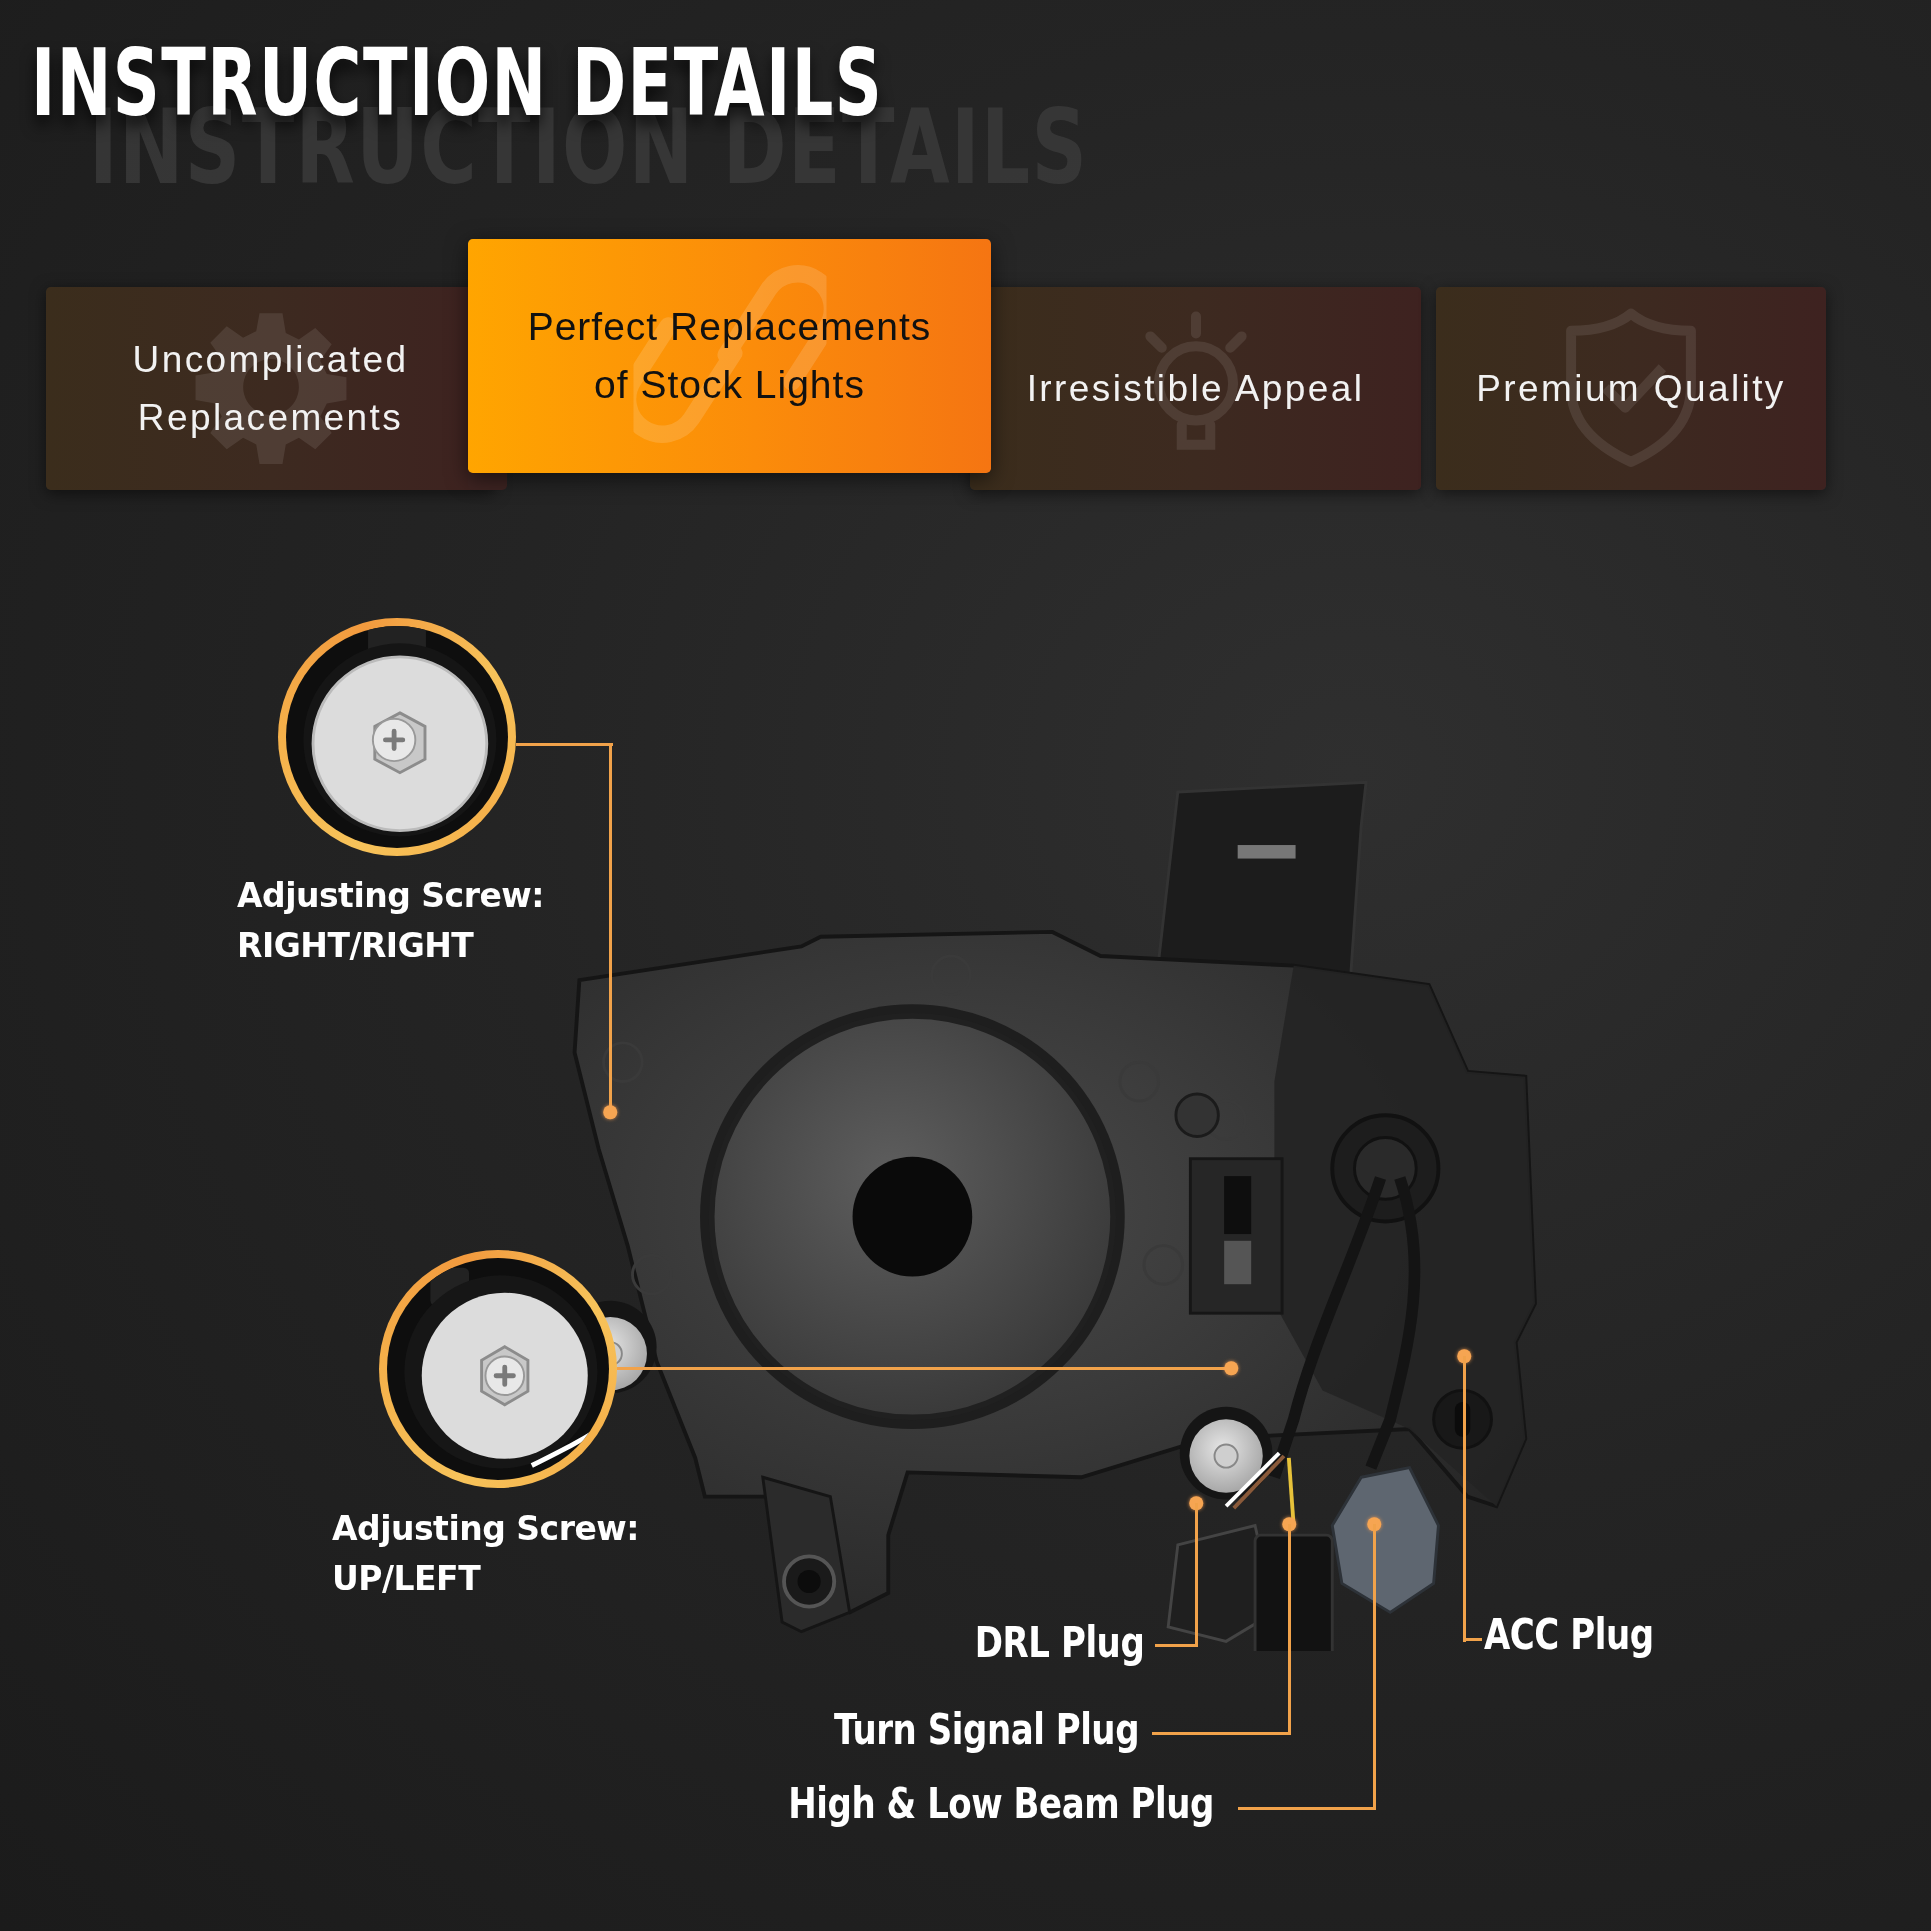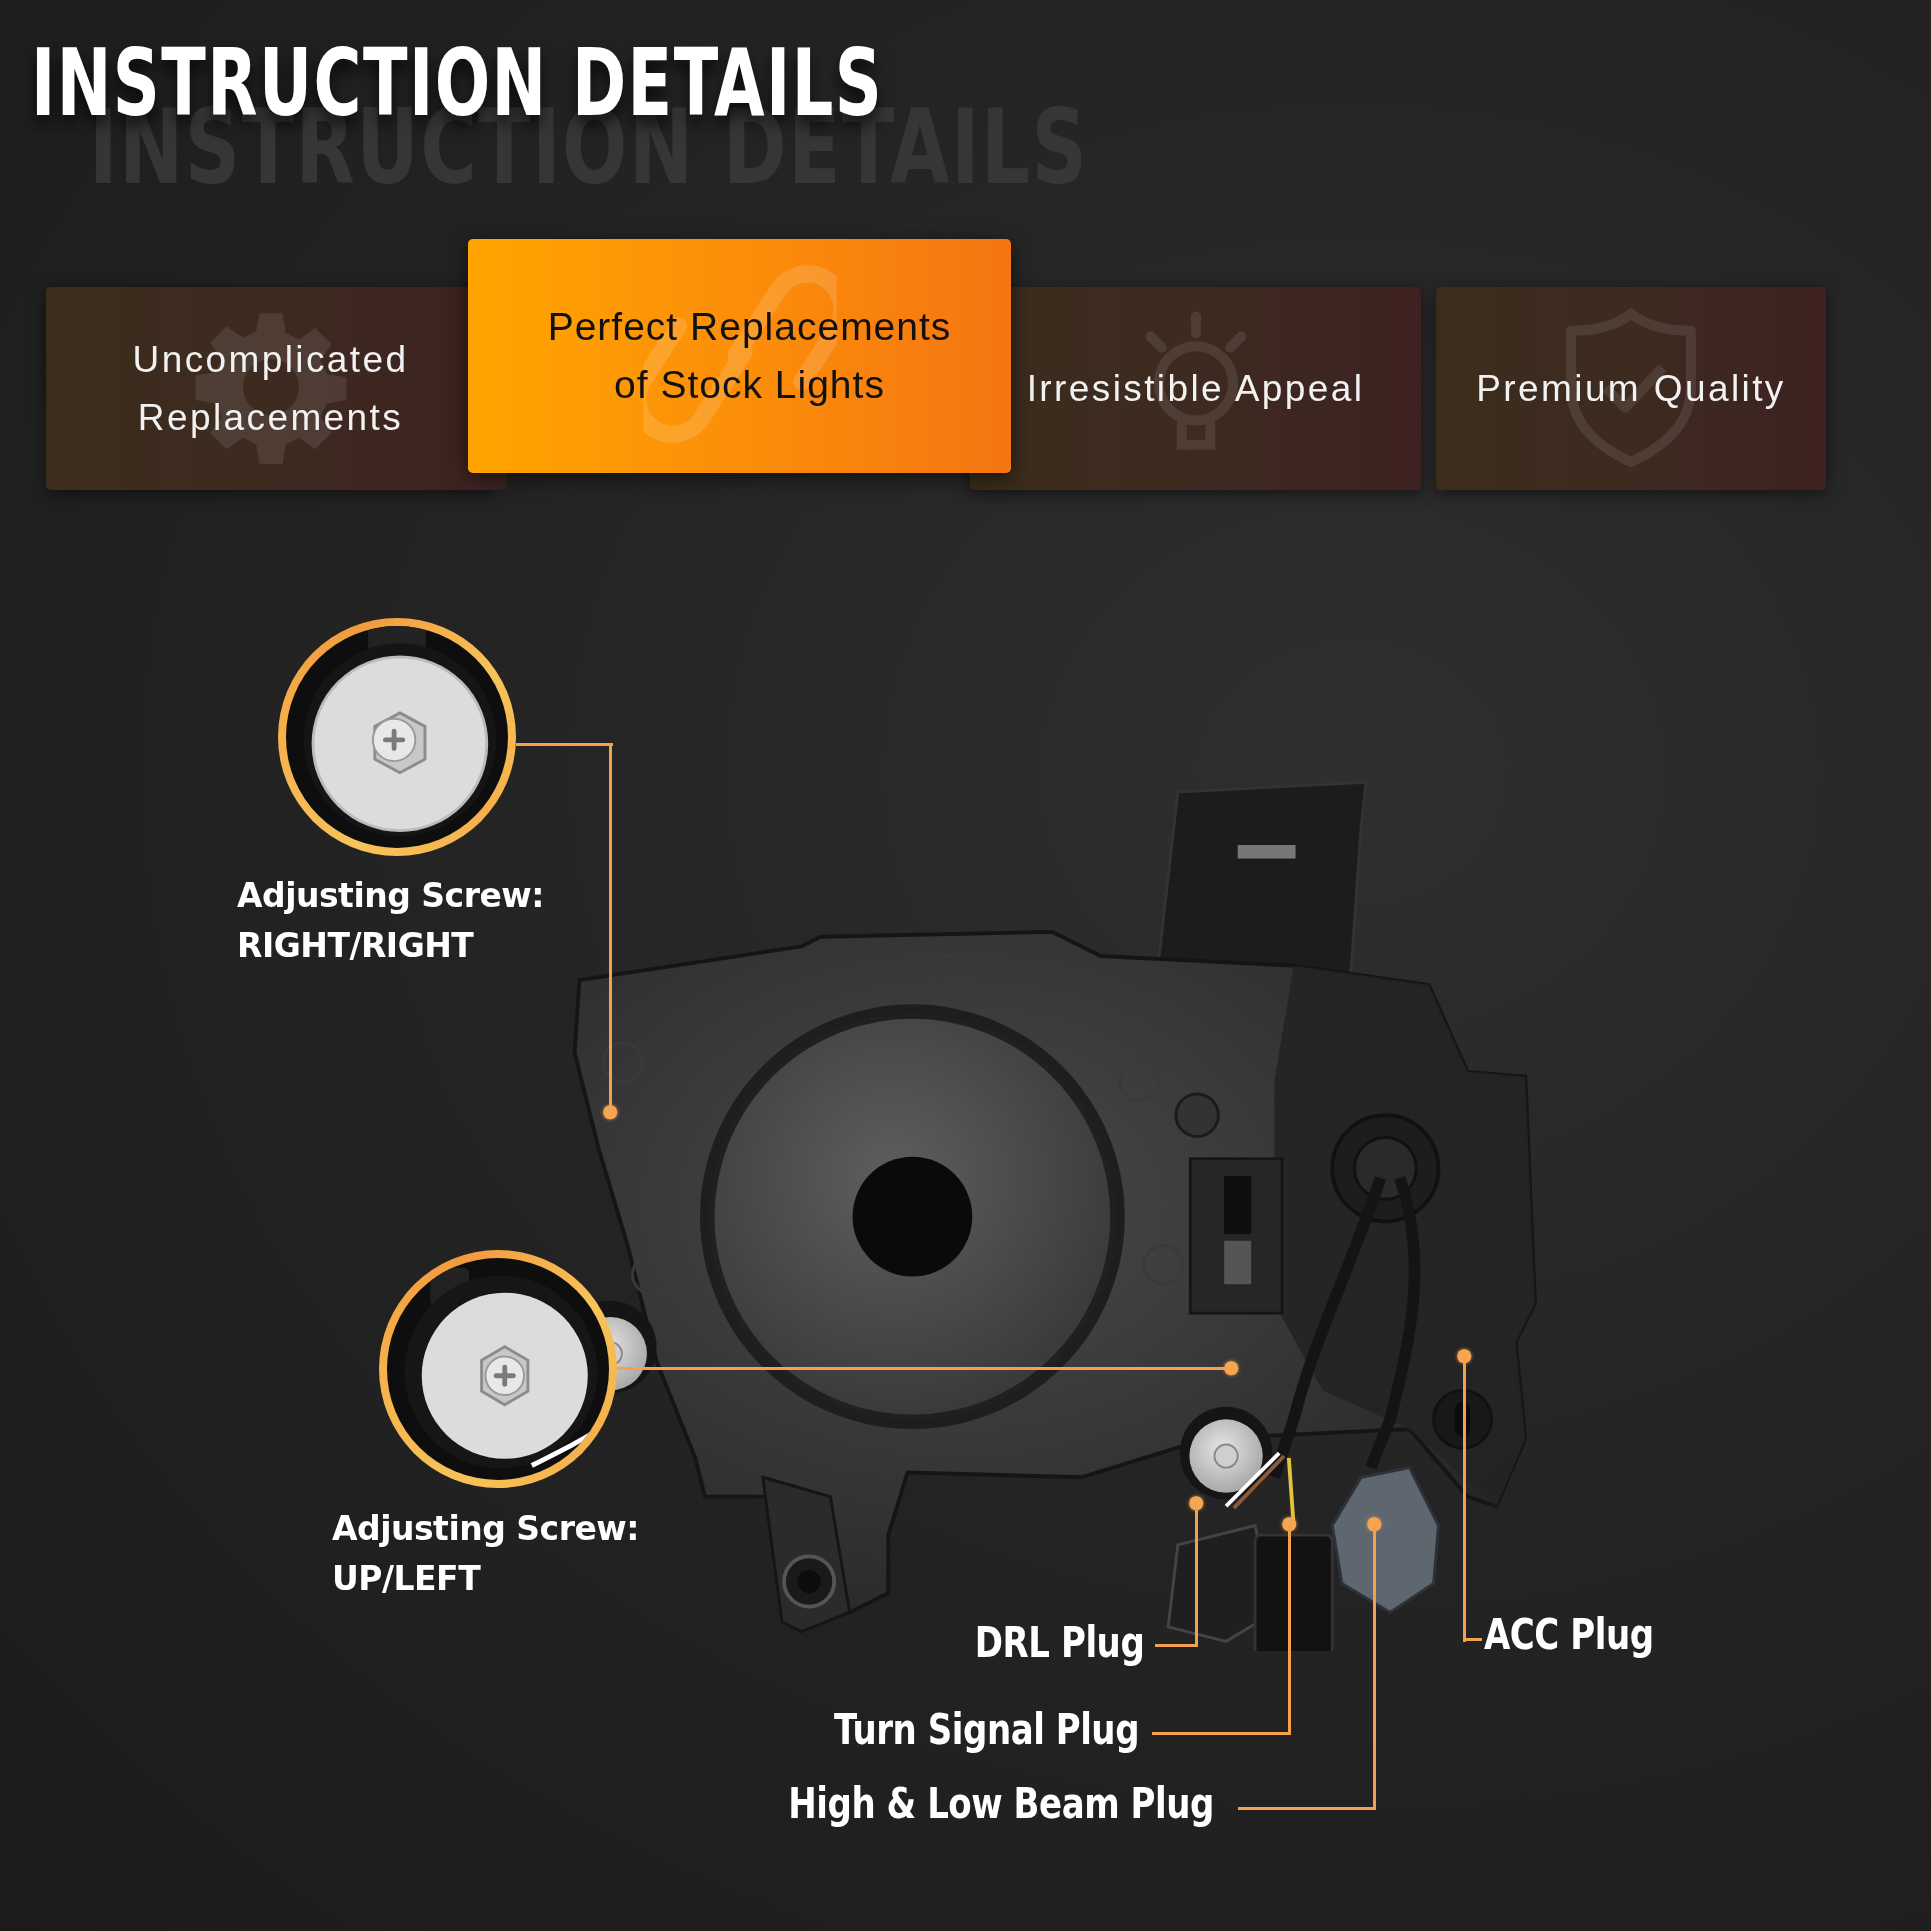--- a/index.html
+++ b/index.html
@@ -16,21 +16,21 @@
     white-space:nowrap;z-index:1;line-height:1;opacity:0.85;}
   
   .card{position:absolute;border-radius:4.8px;display:flex;align-items:center;justify-content:center;
     text-align:center;overflow:hidden;
     background:linear-gradient(90deg,#3b2d1c 0%,#3d2a20 50%,#3e2220 100%);
     box-shadow:0 3.9px 15.4px rgba(0,0,0,0.5);}
   .card .label{position:relative;z-index:2;font-family:"Liberation Sans","DejaVu Sans",sans-serif;
     font-size:37px;letter-spacing:2.4px;line-height:58px;color:#f2f2f2;}
   .card .bgicon{position:absolute;z-index:1;left:50%;top:50%;transform:translate(-50%,-50%);opacity:0.09;}
   .card.active{background:linear-gradient(90deg,#ffa500 0%,#fb8c0a 55%,#f57512 100%);z-index:4;
-    box-shadow:0 5.8px 21px rgba(0,0,0,0.55);padding-left:20px;}
+    box-shadow:0 5.8px 21px rgba(0,0,0,0.55);}
   .card.active .label{color:#111;letter-spacing:1px;font-size:39px;}
   .card.active .bgicon{opacity:0.14;}
   .ring{position:absolute;border-radius:50%;
     background:conic-gradient(from 200deg,#f7c35a,#f5b04a,#f29a3e,#f7c35a,#f5b04a,#f7c35a);}
   .callout-label{position:absolute;font-family:"DejaVu Sans","Liberation Sans",sans-serif;font-weight:bold;
     font-size:33px;line-height:50px;color:#fff;letter-spacing:-0.5px;white-space:nowrap;}
   .plug-label{position:absolute;font-family:"DejaVu Sans Condensed","DejaVu Sans",sans-serif;font-weight:bold;
     font-size:42px;color:#fff;white-space:nowrap;transform:scaleX(0.9);letter-spacing:-0.5px;}
   .plug-label.right{transform-origin:right center;}
   .plug-label.left{transform-origin:left center;}

